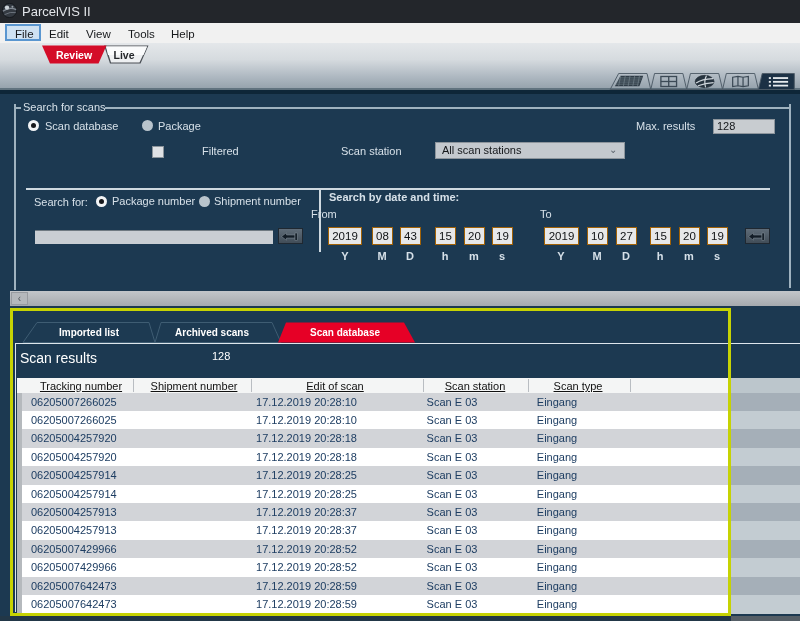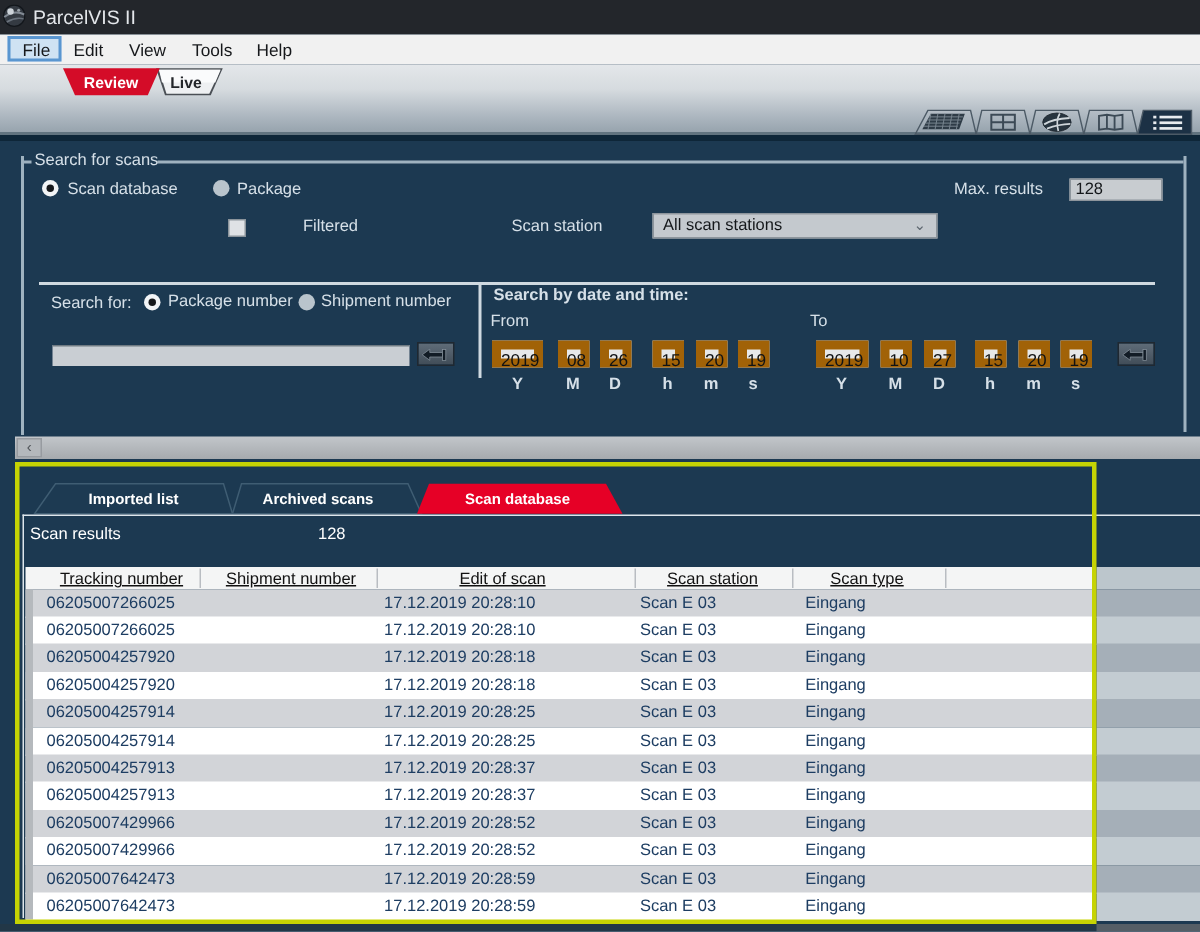--- a/index.html
+++ b/index.html
@@ -133,38 +133,38 @@
   <div class="lbl abs" style="left:214px;top:195px;">Shipment number</div>
 
   <div class="abs" style="left:35px;top:230px;width:238px;height:13px;background:#c9ced3;border-top:1px solid #6f7a82;"></div>
   <div class="abs" style="left:278px;top:228px;width:25px;height:16px;background:linear-gradient(#5f6c78,#414d58);border:1px solid #1f2831;box-sizing:border-box;"></div>
   <svg class="abs" style="left:281px;top:231.5px;" width="19" height="9" viewBox="0 0 19 9">
     <polygon points="0.5,4.5 5.5,0.8 5.5,3 14,3 14,6 5.5,6 5.5,8.2" fill="#121c26" stroke="#86929c" stroke-width="0.5"></polygon>
     <rect x="14" y="1" width="2.2" height="7.4" fill="#121c26" stroke="#86929c" stroke-width="0.5"></rect>
   </svg>
 
   <div class="lbl abs" style="left:329px;top:191px;font-weight:bold;">Search by date and time:</div>
-  <div class="lbl abs" style="left:327px;top:208px;">From</div>
+  <div class="lbl abs" style="left:311px;top:208px;">From</div>
   <div class="lbl abs" style="left:540px;top:208px;">To</div>
 
   <div class="datebox abs" style="left:328px;top:227px;width:34px;">2019</div>
   <div class="datebox abs" style="left:372px;top:227px;width:21px;">08</div>
-  <div class="datebox abs" style="left:400px;top:227px;width:21px;">26</div>
+  <div class="datebox abs" style="left:400px;top:227px;width:21px;">43</div>
   <div class="datebox abs" style="left:435px;top:227px;width:21px;">15</div>
   <div class="datebox abs" style="left:464px;top:227px;width:21px;">20</div>
   <div class="datebox abs" style="left:492px;top:227px;width:21px;">19</div>
 
   <div class="datebox abs" style="left:544px;top:227px;width:35px;">2019</div>
   <div class="datebox abs" style="left:587px;top:227px;width:21px;">10</div>
   <div class="datebox abs" style="left:616px;top:227px;width:21px;">27</div>
   <div class="datebox abs" style="left:650px;top:227px;width:21px;">15</div>
   <div class="datebox abs" style="left:679px;top:227px;width:21px;">20</div>
   <div class="datebox abs" style="left:707px;top:227px;width:21px;">19</div>
   <style>
-    .datebox{height:18px;background:#e7e8e9;border:6px solid #a16207;box-sizing:border-box;
+    .datebox{height:18px;background:#e7e8e9;border:1px solid #a16207;box-sizing:border-box;
              color:#101214;font-size:11.5px;text-align:center;line-height:16px;}
     .ymd{position:absolute;color:#d6e0e8;font-size:11px;font-weight:bold;width:24px;text-align:center;top:250px;}
   </style>
   <div class="ymd" style="left:333px;">Y</div>
     <div class="ymd" style="left:370px;">M</div>
   <div class="ymd" style="left:398px;">D</div>
     <div class="ymd" style="left:433px;">h</div>
   <div class="ymd" style="left:462px;">m</div>
     <div class="ymd" style="left:490px;">s</div>
   <div class="ymd" style="left:549px;">Y</div>
@@ -192,21 +192,21 @@
     <polygon points="147,5.5 258,5.5 267,25.5 141,25.5" fill="#1d3a52" stroke="#3f5d73" stroke-width="1"></polygon>
     <polygon points="272,5.5 390,5.5 401,25.5 264,25.5" fill="#e60026"></polygon>
     <text x="75" y="19" font-size="10" font-weight="bold" fill="#fff" text-anchor="middle" font-family="Liberation Sans,sans-serif">Imported list</text>
     <text x="198" y="19" font-size="10" font-weight="bold" fill="#fff" text-anchor="middle" font-family="Liberation Sans,sans-serif">Archived scans</text>
     <text x="331" y="19" font-size="10" font-weight="bold" fill="#fff" text-anchor="middle" font-family="Liberation Sans,sans-serif">Scan database</text>
   </svg>
 
   <div class="abs" style="left:15px;top:343px;width:785px;height:1px;background:#dde6ec;"></div>
   <div class="abs" style="left:15px;top:343px;width:1px;height:269px;background:#dde6ec;"></div>
 
-  <div class="abs" style="left:20px;top:350px;color:#fff;font-size:11px;">Scan results</div>
+  <div class="abs" style="left:20px;top:350px;color:#fff;font-size:14px;">Scan results</div>
   <div class="abs" style="left:212px;top:350px;color:#fff;font-size:11px;">128</div>
 
   <div class="abs" style="left:16.5px;top:378px;width:712px;height:14.5px;background:#f4f5f5;"></div>
   <style>
     .hsep{position:absolute;top:379px;width:1px;height:13px;background:#b9bdc2;}
     .htxt{position:absolute;top:380px;color:#111;font-size:11px;transform:translateX(-50%);white-space:nowrap;text-decoration:underline;}
     .row{position:absolute;left:16.5px;width:712px;height:19px;}
     .rtx{position:absolute;color:#1d3d62;font-size:11px;top:3px;white-space:nowrap;}
     .ctr{transform:translateX(-50%);}
   </style>

